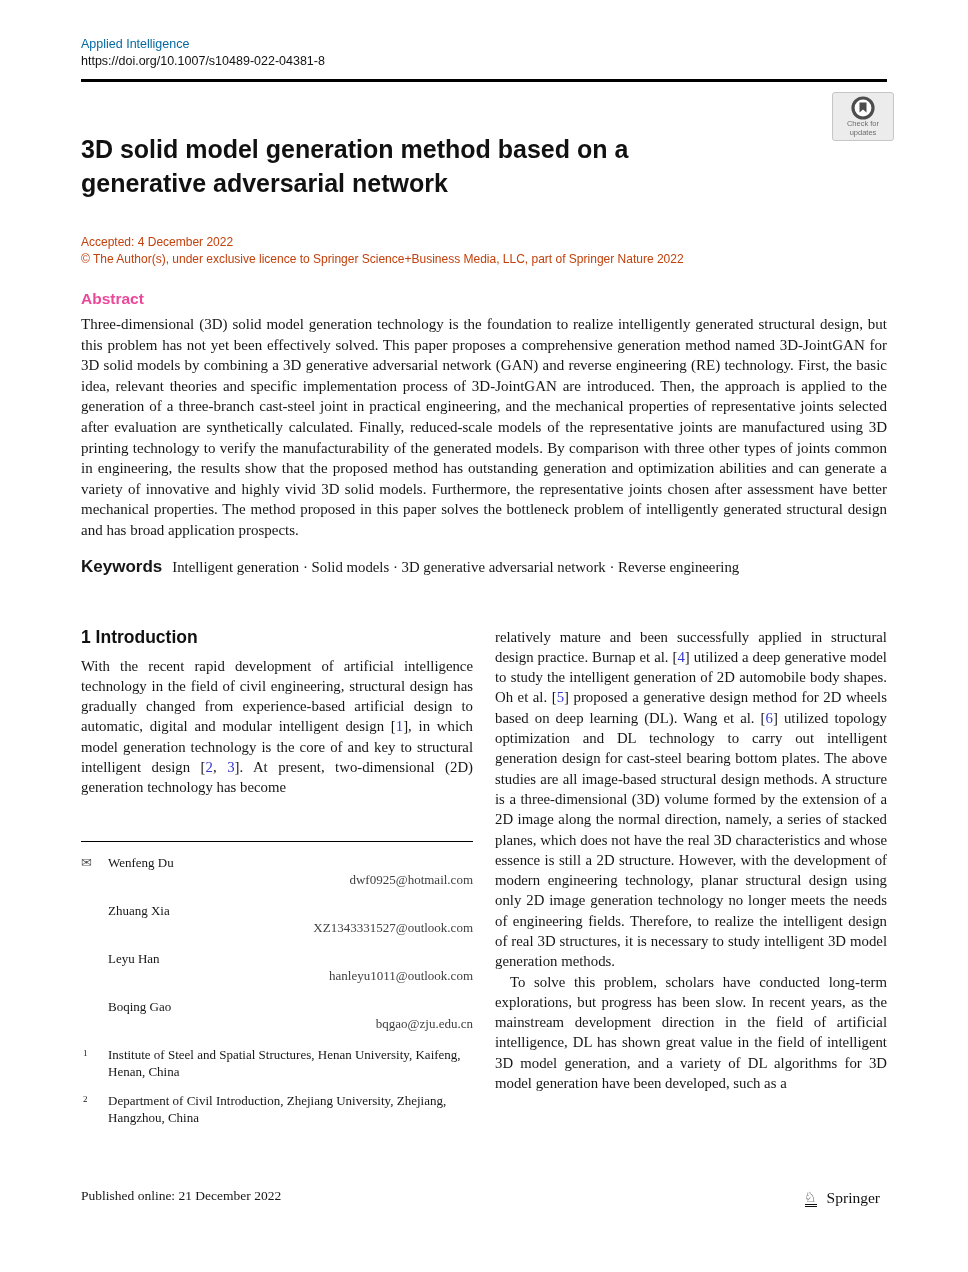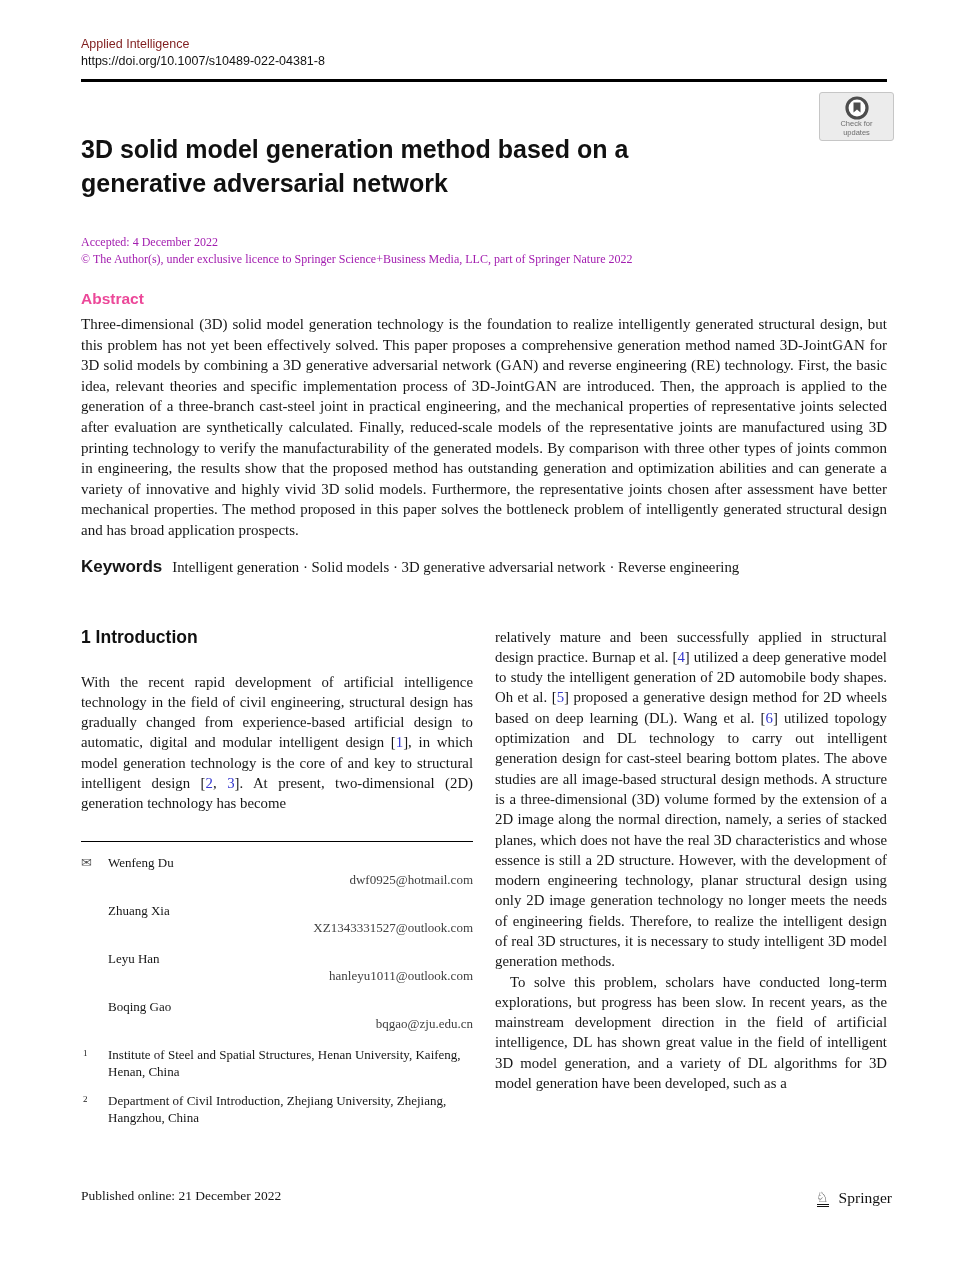--- a/index.html
+++ b/index.html
@@ -9,28 +9,28 @@
     width:968px; height:1272px;
     margin:0 auto;
     background:#ffffff;
     color:#161616;
     font-family:"Liberation Serif", serif;
     overflow:hidden;
   }
   .inner { padding:36px 81px 0 81px; }
 
   
-  .journal-name { font-family:"Liberation Sans", sans-serif; font-size:12.5px; line-height:17px; color:#7f1d1d; }
+  .journal-name { font-family:"Liberation Sans", sans-serif; font-size:12.5px; line-height:17px; color:#0369a1; }
   .doi { font-family:"Liberation Sans", sans-serif; font-size:12.5px; line-height:17px; color:#111; }
   .header-rule { border:none; border-top:3px solid #000; margin-top:9px; }
 
   
   .cfu-badge {
     position:absolute; top:92px; right:74px;
-    width:75px; height:49px;
+    width:62px; height:49px;
     background:#ececec;
     border:1px solid #c6c6c6;
     border-radius:3px;
     display:flex; flex-direction:column; align-items:center;
     padding-top:3px;
     cursor:pointer;
   }
   .cfu-badge .cfu-text {
     font-family:"Liberation Sans", sans-serif;
     font-size:7.5px; line-height:8.5px; color:#6d6d6d; text-align:center;
@@ -45,21 +45,21 @@
   }
   .authors {
     margin-top:22px;
     font-family:"Liberation Sans", sans-serif;
     font-weight:bold; font-size:15px; color:#111;
   }
   .authors .dot { margin:0 7px; }
   .authors sup { font-size:10px; vertical-align:super; margin-left:1px; }
 
   
-  .meta { margin-top:34px; font-family:Liberation Serif, serif; font-size:12px; line-height:17px; color:#a21caf; }
+  .meta { margin-top:34px; font-family:Liberation Sans, sans-serif; font-size:12px; line-height:17px; color:#c2410c; }
 
   
   .abstract-h {
     margin-top:22px;
     font-family:"Liberation Sans", sans-serif;
     font-weight:bold; font-size:15.5px; color:#ec4899;
   }
   .abstract-p {
     margin-top:6px;
     font-size:15px; line-height:20.6px;
@@ -69,38 +69,38 @@
   
   .keywords { margin-top:16px; font-size:14.8px; }
   .kw-label { font-family:"Liberation Sans", sans-serif; font-weight:bold; font-size:17px; margin-right:10px; }
 
   
   .columns { margin-top:50px; display:flex; gap:22px; height:500px; }
   .col { width:392px; display:flex; flex-direction:column; }
   .intro-h {
     font-family:"Liberation Sans", sans-serif;
     font-weight:bold; font-size:17.5px; color:#111;
-    margin-bottom:24px;
+    margin-bottom:8px;
   }
   .body-p { font-size:14.8px; line-height:20.3px; text-align:justify; }
   .body-p + .body-p.indent { text-indent:15px; }
   .cite { color:#3538cf; cursor:pointer; }
 
   
   .footnotes { margin-top:auto; }
   .fn-rule { border:none; border-top:1.5px solid #000; margin-bottom:12px; }
   .contact { margin-bottom:13px; padding-left:27px; position:relative; font-size:13px; line-height:17.5px; }
   .contact .env { position:absolute; left:0; top:0; font-size:13px; color:#555; }
   .contact .email { color:#404040; text-decoration:none;text-align:right; }
   .affil { position:relative; padding-left:27px; font-size:13px; line-height:17.5px; margin-top:11px; }
   .affil sup { position:absolute; left:2px; top:-1px; font-size:9px; }
 
   
   .page-footer {
-    position:absolute; left:81px; right:76px; top:1188px;
+    position:absolute; left:81px; right:88px; top:1188px;
     display:flex; justify-content:space-between; align-items:flex-start;
   }
   .published { font-size:13.5px; }
   .springer { display:flex; align-items:center; gap:6px; font-size:15.5px; color:#111; }
 </style>
 </head>
 <body>
 
 <div class="page">
   <div class="inner">

